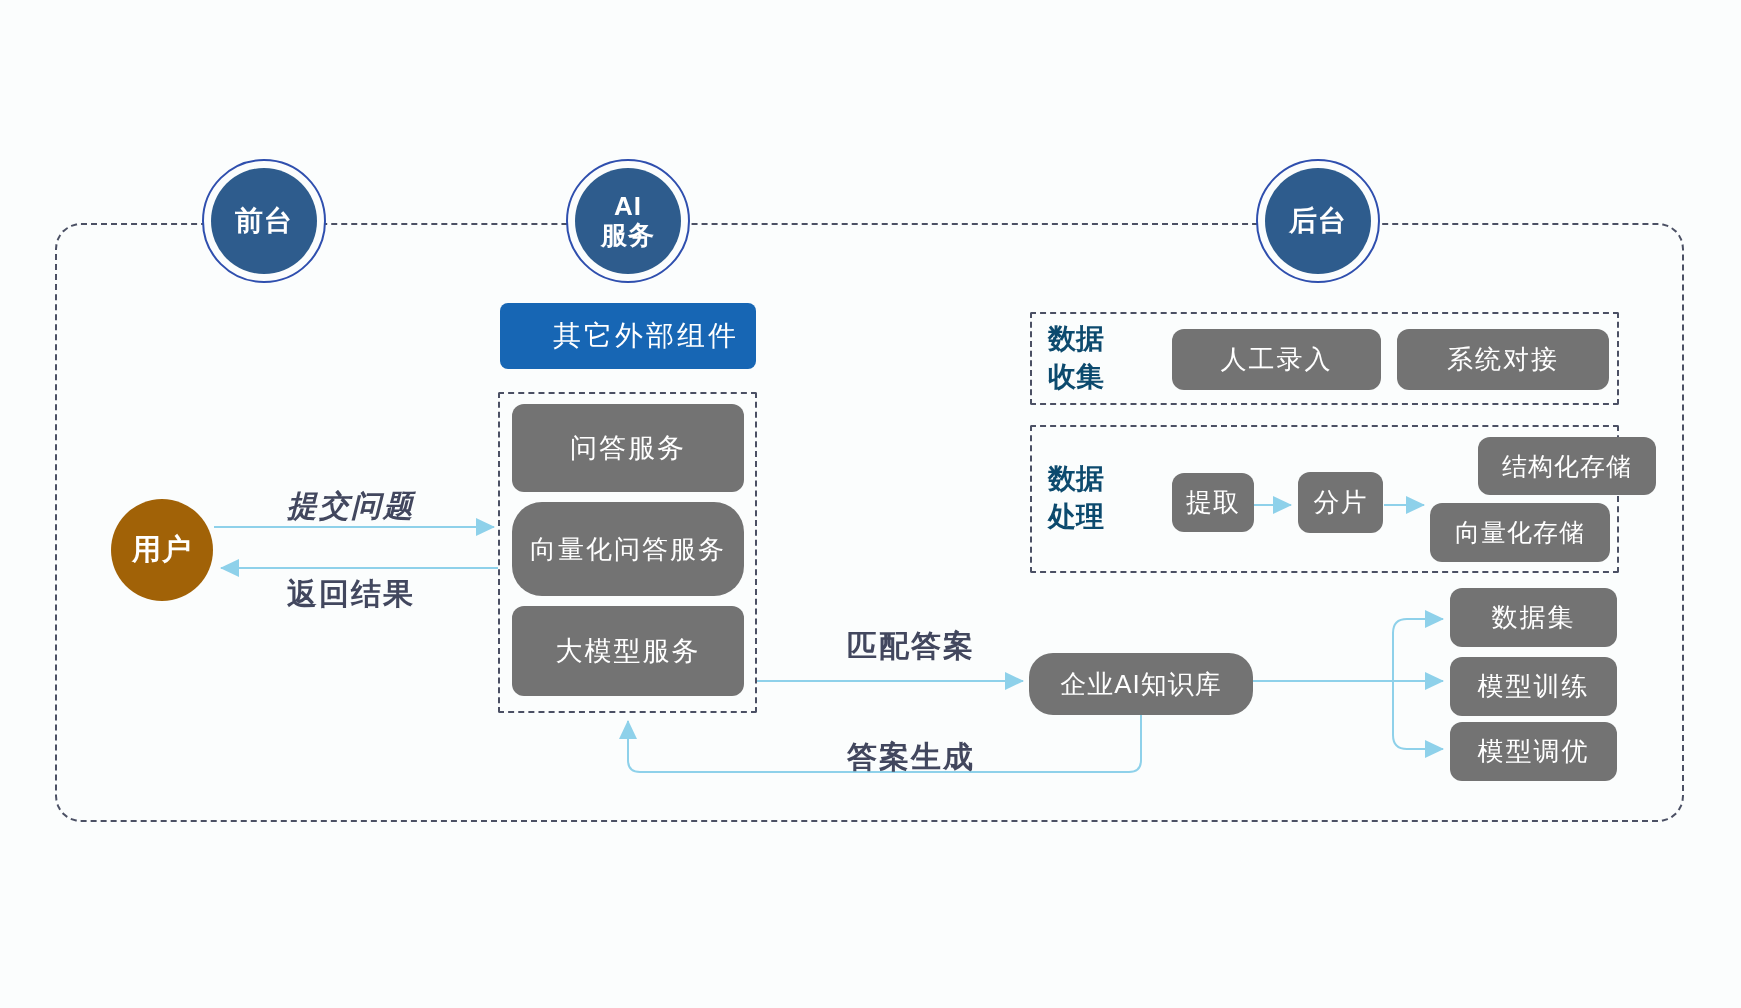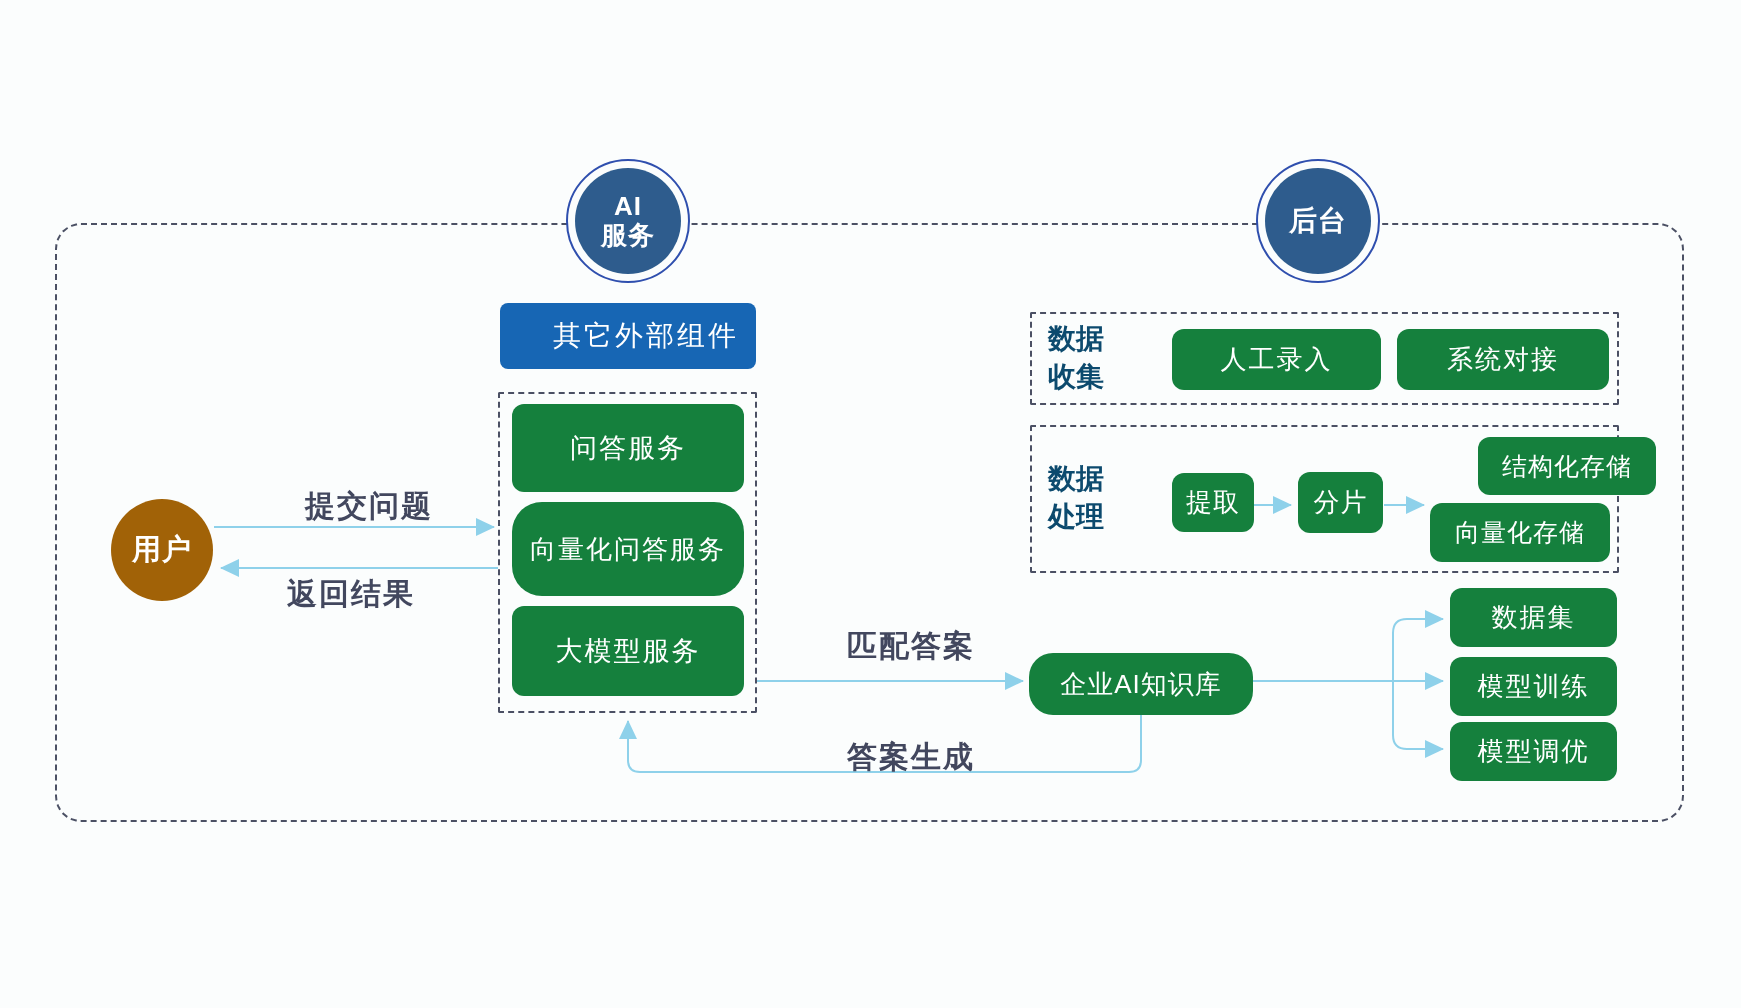--- a/index.html
+++ b/index.html
@@ -66,21 +66,21 @@
     text-align: center;
   }
   .node-dark {
     background: #1766b4;
     border-radius: 8px;
     font-size: 28px;
     letter-spacing: 3px;
     padding-left: 36px;
   }
   .node-light {
-    background: #15803d;
+    background: #737373;
     border-radius: 12px;
     font-size: 27px;
     letter-spacing: 2px;
   }
   .user-circle {
     position: absolute;
     left: 111px; top: 499px;
     width: 102px; height: 102px;
     border-radius: 50%;
     background: #a16207;
@@ -110,21 +110,21 @@
 
   
   .flow-label {
     position: absolute;
     color: #42475e;
     font-size: 30px;
     font-weight: bold;
     letter-spacing: 2px;
     white-space: nowrap;
   }
-  .lbl-submit   { left: 305px; top: 486px; }
+  .lbl-submit   { left: 287px; top: 486px; font-style: italic; }
   .lbl-return   { left: 287px; top: 574px; }
   .lbl-match    { left: 847px; top: 626px; }
   .lbl-generate { left: 847px; top: 737px; }
 
   .group-title {
     position: absolute;
     color: #0c4a6e;
     font-size: 28px;
     font-weight: bold;
     line-height: 1.35;
@@ -166,20 +166,23 @@
 
     <path d="M1393,681 L1393,633 Q1393,619 1407,619 L1443,619" stroke="#8ed1ea" stroke-width="2" fill="none" marker-end="url(#arw)"></path>
 
     <path d="M1393,681 L1393,735 Q1393,749 1407,749 L1443,749" stroke="#8ed1ea" stroke-width="2" fill="none" marker-end="url(#arw)"></path>
 
     <path d="M1254,505 L1291,505" stroke="#8ed1ea" stroke-width="2" fill="none" marker-end="url(#arw)"></path>
 
     <path d="M1384,505 L1424,505" stroke="#8ed1ea" stroke-width="2" fill="none" marker-end="url(#arw)"></path>
   </svg>
 
+  <div class="lane lane-front">
+    <div class="lane-inner">前台</div>
+  </div>
   <div class="lane lane-ai">
     <div class="lane-inner">AI
 服务</div>
   </div>
   <div class="lane lane-back">
     <div class="lane-inner">后台</div>
   </div>
 
   <div class="user-circle">用户</div>
 

